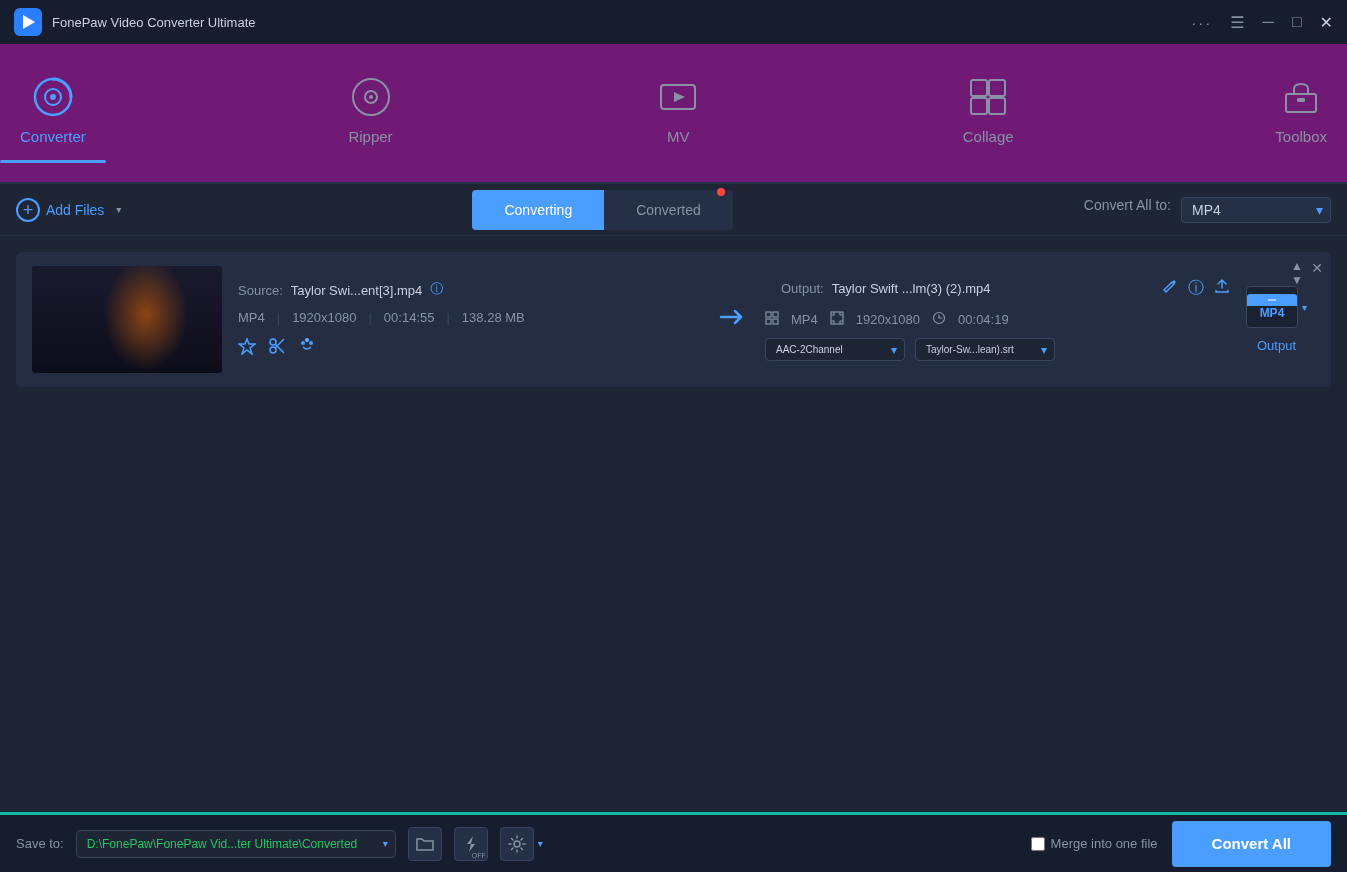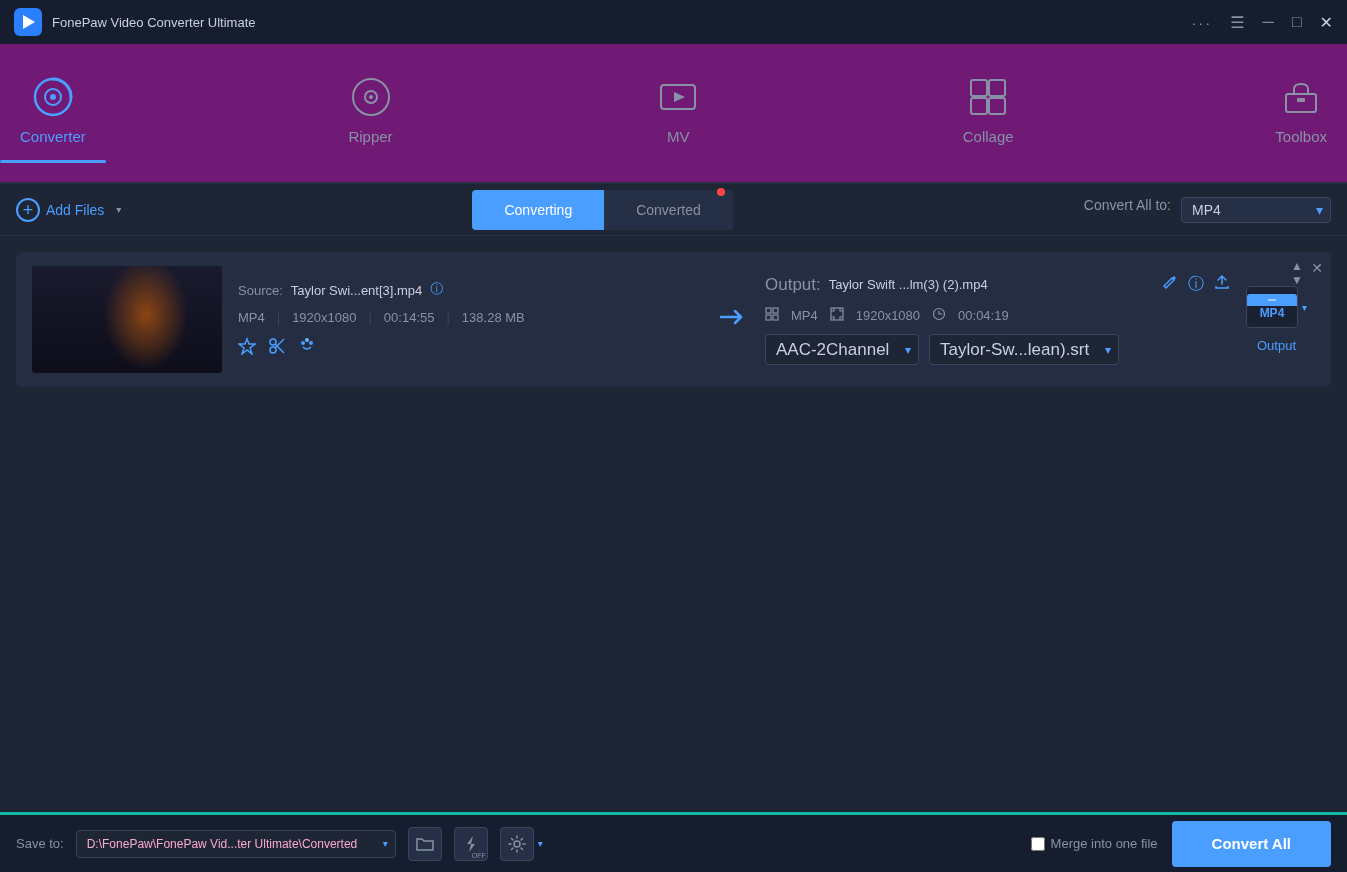--- a/index.html
+++ b/index.html
@@ -291,21 +291,22 @@
       min-width: 0;
     }
     .output-row {
       display: flex;
       align-items: center;
       gap: 8px;
       margin-bottom: 12px;
     }
     .output-label {
       color: #8892a4;
-      font-size: 17px;
+      font-size: 13px;
+      margin-left: 16px;
     }
     .output-name {
       color: #c8d0e0;
       font-size: 13px;
     }
     .output-icons {
       display: flex;
       gap: 10px;
       margin-left: auto;
     }
@@ -319,21 +320,21 @@
     }
     .output-dropdowns {
       display: flex;
       gap: 10px;
     }
     .output-select {
       background: #1e2535;
       border: 1px solid #3a4560;
       color: #c8d0e0;
       padding: 5px 28px 5px 10px;
-      font-size: 17px;
+      font-size: 10px;
       border-radius: 4px;
       appearance: none;
       cursor: pointer;
       min-width: 140px;
     }
     .select-w {
       position: relative;
     }
     .select-w::after {
       content: '▾';
@@ -430,21 +431,21 @@
       flex-shrink: 0;
     }
     .save-path-wrapper {
       position: relative;
       display: flex;
       align-items: center;
     }
     .save-path-input {
       background: #1e2535;
       border: 1px solid #3a4560;
-      color: #f9a8d4;
+      color: #22c55e;
       padding: 6px 36px 6px 10px;
       font-size: 12px;
       border-radius: 4px;
       width: 320px;
     }
     .save-path-arrow {
       position: absolute;
       right: 8px;
       color: #4a9eff;
       font-size: 10px;

